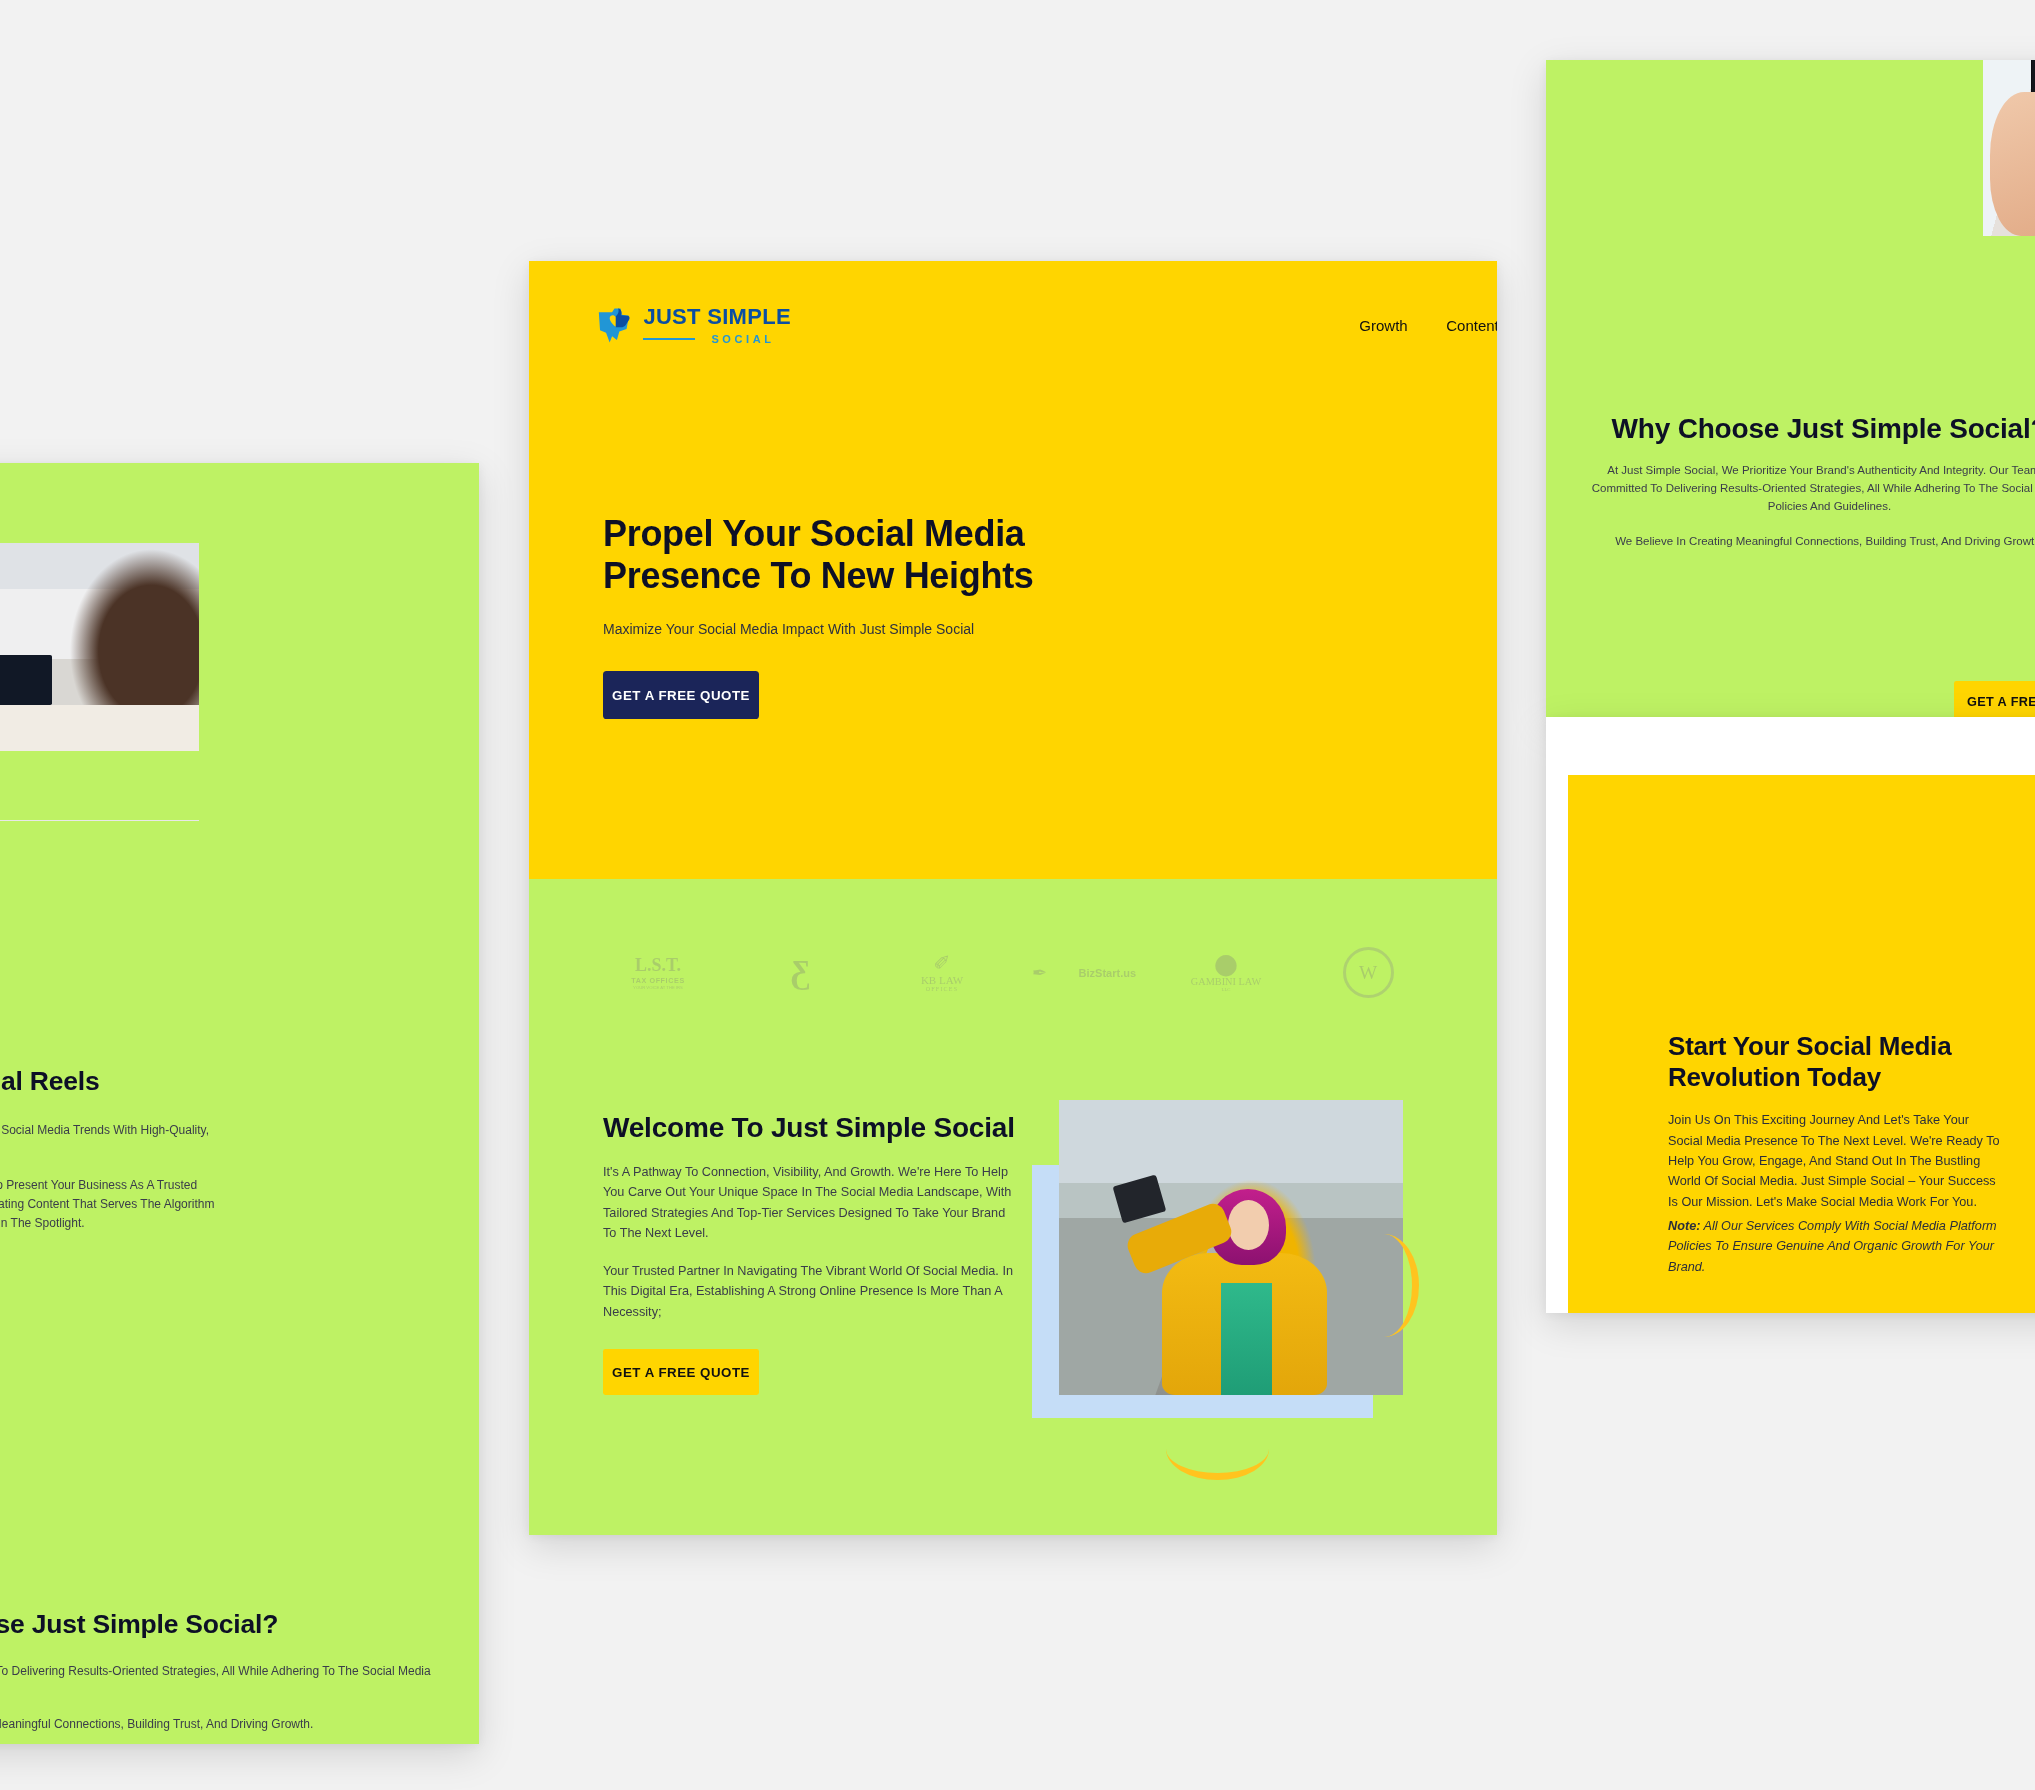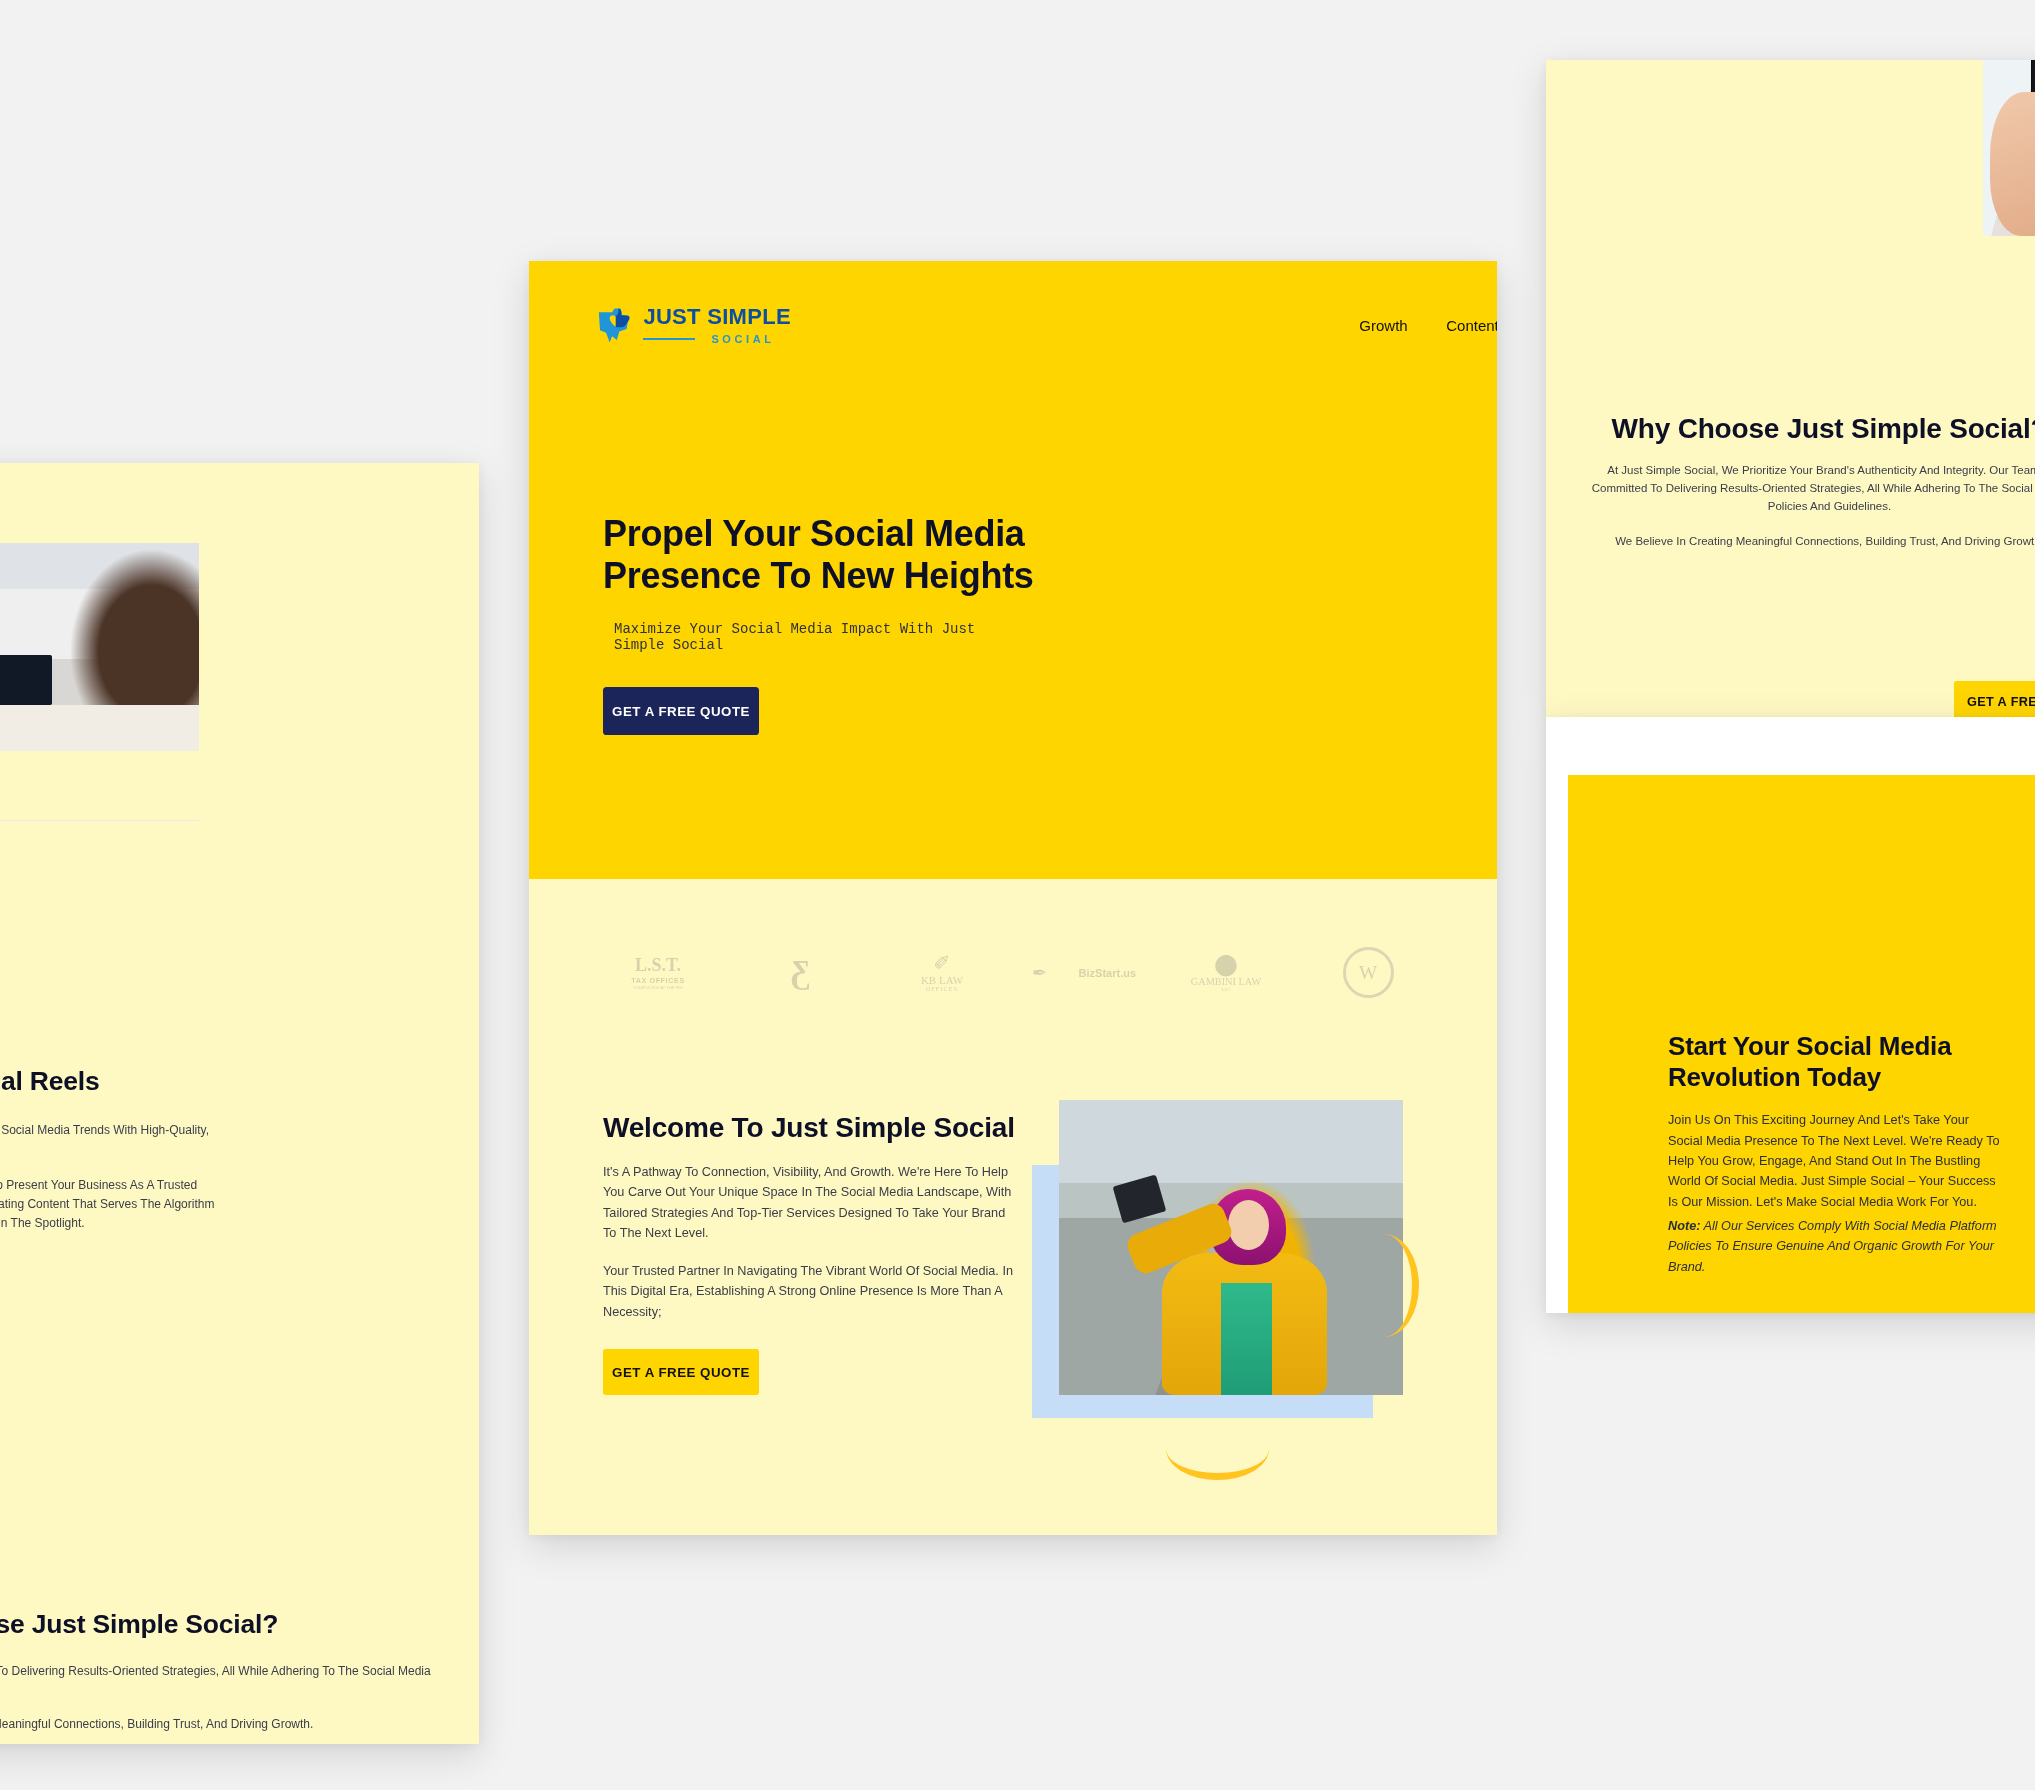--- a/index.html
+++ b/index.html
@@ -5,21 +5,21 @@
   html,body{margin:0;padding:0;}
   body{
     width:2035px;height:1790px;
     background:#f2f2f2;
     font-family:"Liberation Sans", sans-serif;
     overflow:hidden;position:relative;
   }
   .stage{position:absolute;inset:0;}
 
   
-  .card{position:absolute;background:#fef9c3;
+  .card{position:absolute;background:#bef264;
         box-shadow:0 11px 36px rgba(0,0,0,.13), 0 2.4px 9.6px rgba(0,0,0,.06);
         overflow:hidden;}
 
   
   #left-card{left:-199px;top:463px;width:678px;height:1281px;}
   #left-card .lc-img{position:absolute;left:0;top:80px;width:398px;height:208px;overflow:hidden;}
   #left-card .lc-rule{position:absolute;left:0;top:357px;width:398px;height:1.2px;background:#e8e8e8;}
 
   
   #main-card{left:529px;top:261px;width:968px;height:1274px;}
@@ -32,21 +32,21 @@
   .logo-txt .l1{font-size:22px;font-weight:700;color:#0b4ea2;letter-spacing:0.3px;}
   .logo-txt .l2row{display:flex;align-items:center;gap:16px;margin-top:5.4px;}
   .logo-txt .l2row .bar{width:52px;height:1.8px;background:#2196d6;}
   .logo-txt .l2{font-size:11px;font-weight:600;color:#2196d6;letter-spacing:3.6px;}
 
   .nav-links{position:absolute;left:817px;top:20.5px;display:flex;gap:12px;align-items:center;}
   .nav-links a{color:#111;font-size:15px;text-decoration:none;white-space:nowrap;padding:0 13.3px;}
 
   .hero-copy{position:absolute;left:74px;top:252px;width:440px;}
   .hero-copy h1{margin:0;font-size:36px;line-height:1.17;font-weight:800;color:#0d1026;letter-spacing:-0.3px;}
-  .hero-copy p{margin:24px 11px 0;font-size:14px;color:#2e3140;font-family:Liberation Mono, monospace;}
+  .hero-copy p{margin:24px 0 0;font-size:14px;color:#2e3140;}
   .hero-btn{margin-top:34px;width:156px;height:48px;background:#1b2559;color:#fff;border:0;border-radius:3.6px;
       font-size:13.3px;font-weight:700;letter-spacing:0.5px;cursor:pointer;font-family:"Liberation Sans",sans-serif;}
 
   
   .logostrip{position:absolute;left:0;top:660px;width:968px;height:103px;display:flex;align-items:center;justify-content:center;gap:58px;}
   .brandlogo{opacity:.30;filter:grayscale(1);display:flex;flex-direction:column;align-items:center;justify-content:center;
       color:#7a7a7a;width:84px;height:66px;}
 
   
   .welcome{position:absolute;left:74px;top:850px;width:416px;}

